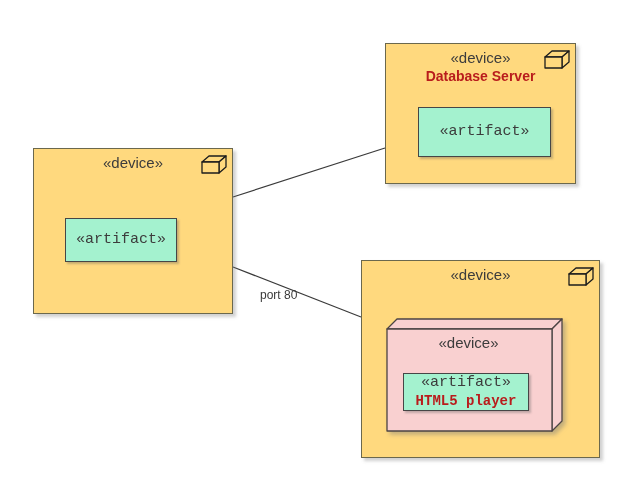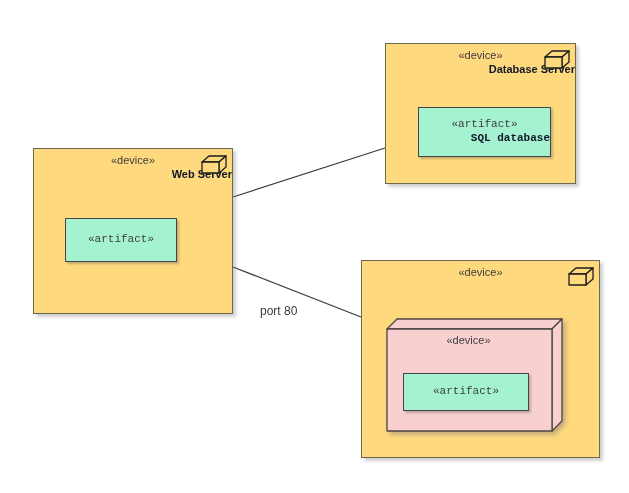--- a/index.html
+++ b/index.html
@@ -14,22 +14,22 @@
     position:absolute;z-index:1;font-size:12px;color:#3a3a3a;white-space:nowrap;
   }
   
   .device{
     position:absolute;z-index:2;box-sizing:border-box;
     background:var(--device-fill,#FFD97E);
     border:1px solid var(--device-border,#6B684D);
     box-shadow:3px 3px 3px rgba(120,120,120,0.35);
   }
   .device-header{width:100%;text-align:center;padding-top:5px;line-height:1.25;}
-  .stereotype{font-size:11px;color:#3c3c3c;}
-  .node-name{font-size:11px;font-weight:bold;color:#0f172a;text-align:right;}
+  .stereotype{font-size:15px;color:#3c3c3c;}
+  .node-name{font-size:14px;font-weight:bold;color:#b91c1c;}
   
   .artifact{
     position:absolute;box-sizing:border-box;z-index:4;
     background:var(--artifact-fill,#A4F2CF);
     border:1px solid var(--artifact-border,#464646);
     box-shadow:2px 2px 2px rgba(90,90,90,0.35);
     text-align:center;display:flex;flex-direction:column;justify-content:center;line-height:1.25;font-family:Liberation Mono, monospace;
   }
   
   .cube-icon{position:absolute;right:5px;top:6px;z-index:3;}
@@ -41,26 +41,25 @@
 </style>
 </head>
 <body>
 
 <div id="canvas">
 
   <svg id="edges" width="629" height="493">
     <line class="edge" x1="233" y1="197" x2="385" y2="148"></line>
     <line class="edge" x1="233" y1="267" x2="361" y2="317"></line>
   </svg>
-  <div class="edge-label" style="left:260px;top:304px;">port 80</div>
+  <div class="edge-label" style="left:260px;top:288px;">port 80</div>
 
   <div class="device" style="left:33px;top:148px;width:200px;height:166px;">
     <div class="device-header">
       <div class="stereotype">«device»</div>
-      <div class="node-name">Web Server</div>
     </div>
     <svg class="cube-icon" width="26" height="19">
       <polygon class="cube-face" points="1,7 8,1 25,1 18,7"></polygon>
       <polygon class="cube-face" points="18,7 25,1 25,12 18,18"></polygon>
       <rect class="cube-face" x="1" y="7" width="17" height="11"></rect>
     </svg>
     <div class="artifact" style="left:31px;top:69px;width:112px;height:44px;">
       <div class="stereotype">«artifact»</div>
     </div>
   </div>
@@ -70,21 +69,20 @@
       <div class="stereotype">«device»</div>
       <div class="node-name">Database Server</div>
     </div>
     <svg class="cube-icon" width="26" height="19">
       <polygon class="cube-face" points="1,7 8,1 25,1 18,7"></polygon>
       <polygon class="cube-face" points="18,7 25,1 25,12 18,18"></polygon>
       <rect class="cube-face" x="1" y="7" width="17" height="11"></rect>
     </svg>
     <div class="artifact" style="left:32px;top:63px;width:133px;height:50px;">
       <div class="stereotype">«artifact»</div>
-      <div class="node-name">SQL database</div>
     </div>
   </div>
 
   <div class="device" style="left:361px;top:260px;width:239px;height:198px;">
     <div class="device-header">
       <div class="stereotype">«device»</div>
     </div>
     <svg class="cube-icon" width="26" height="19">
       <polygon class="cube-face" points="1,7 8,1 25,1 18,7"></polygon>
       <polygon class="cube-face" points="18,7 25,1 25,12 18,18"></polygon>
@@ -94,16 +92,17 @@
     <svg class="browser-shape" style="left:24px;top:57px;" width="177" height="115">
       <polygon class="browser-face" points="1,11 11,1 176,1 166,11"></polygon>
       <polygon class="browser-face" points="166,11 176,1 176,103 166,113"></polygon>
       <rect class="browser-face" x="1" y="11" width="165" height="102"></rect>
     </svg>
     <div class="browser-label" style="left:24px;top:72px;width:165px;">
       <div class="stereotype">«device»</div>
     </div>
     <div class="artifact" style="left:41px;top:112px;width:126px;height:38px;">
       <div class="stereotype">«artifact»</div>
+      <div class="node-name">HTML5 player</div>
     </div>
   </div>
 
 </div>
 
 </body></html>

